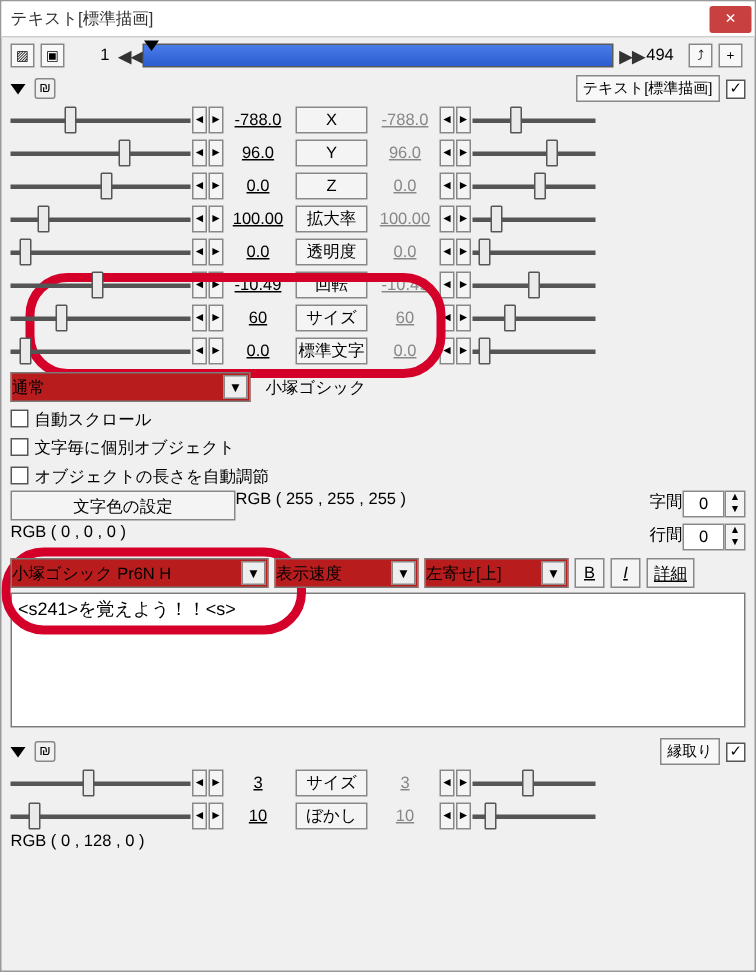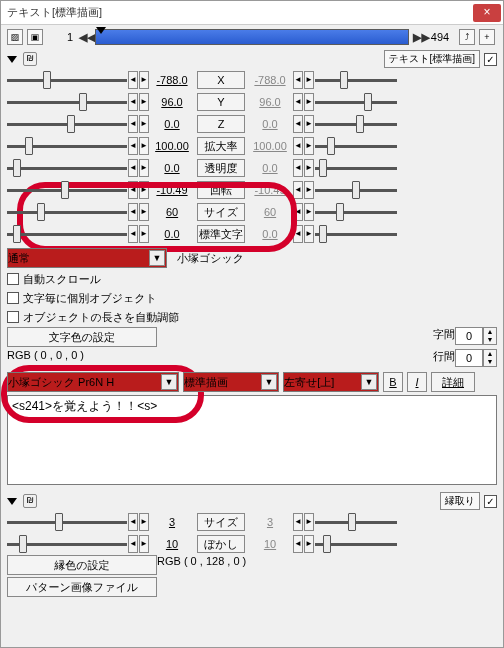--- a/index.html
+++ b/index.html
@@ -233,20 +233,21 @@
           <span class="box"></span>
           <span>文字毎に個別オブジェクト</span>
         </div>
       <div class="chkrow">
           <span class="box"></span>
           <span>オブジェクトの長さを自動調節</span>
         </div>
 
       <div class="colrow">
         <span class="btn" style="width:150px">文字色の設定</span>
+        <span>RGB ( 255 , 255 , 255 )</span>
         <span style="flex:1"></span>
         <span>字間</span>
         <span class="numbox">0</span>
         <span class="mini-spin">
             <div>▲</div>
             <div>▼</div>
           </span>
       </div>
       <div class="colrow">
         <span>RGB ( 0 , 0 , 0 )</span>
@@ -259,30 +260,30 @@
           </span>
       </div>
 
       <div class="row" style="gap:4px;position:relative">
         <div class="red-ring" style="left:-6px;top:-6px;width:203px;height:58px"></div>
         <div class="select" style="width:172px">
             <span>小塚ゴシック Pr6N H</span>
             <span class="dd">▼</span>
           </div>
         <div class="select" style="width:96px">
-            <span>標準描画</span>
+            <span>表示速度</span>
             <span class="dd">▼</span>
           </div>
         <div class="select" style="width:96px">
             <span>左寄せ[上]</span>
             <span class="dd">▼</span>
           </div>
         <span class="btn" style="width:20px;text-decoration:underline">B</span>
         <span class="btn" style="width:20px;text-decoration:underline;font-style:italic">I</span>
-        <span class="btn" style="width:44px;text-decoration:underline">詳細</span>
+        <span class="btn" style="width:32px;text-decoration:underline">詳細</span>
       </div>
 
       <div class="textarea">&lt;s241&gt;を覚えよう！！&lt;s&gt;</div>
     </div>
 
     <div class="hdr2" style="margin-top:6px">
       <span class="tri down"></span>
       <span class="link-icon">₪</span>
       <span style="flex:1"></span>
       <span class="label-pill">縁取り</span>
@@ -318,21 +319,17 @@
           <span class="val gray">10</span>
           <span class="spin">◄</span>
           <span class="spin">►</span>
           <div class="slider sm">
             <div class="track"></div>
             <div class="thumb" style="left:10%"></div>
           </div>
         </div>
       </div>
     <div class="colrow">
-      <span class="btn" style="width:150px">縁色の設定</span>
       <span>RGB ( 0 , 128 , 0 )</span>
-    </div>
-    <div class="colrow">
-      <span class="btn" style="width:150px">パターン画像ファイル</span>
     </div>
 
   </div>
 </div>
 
 </body></html>

